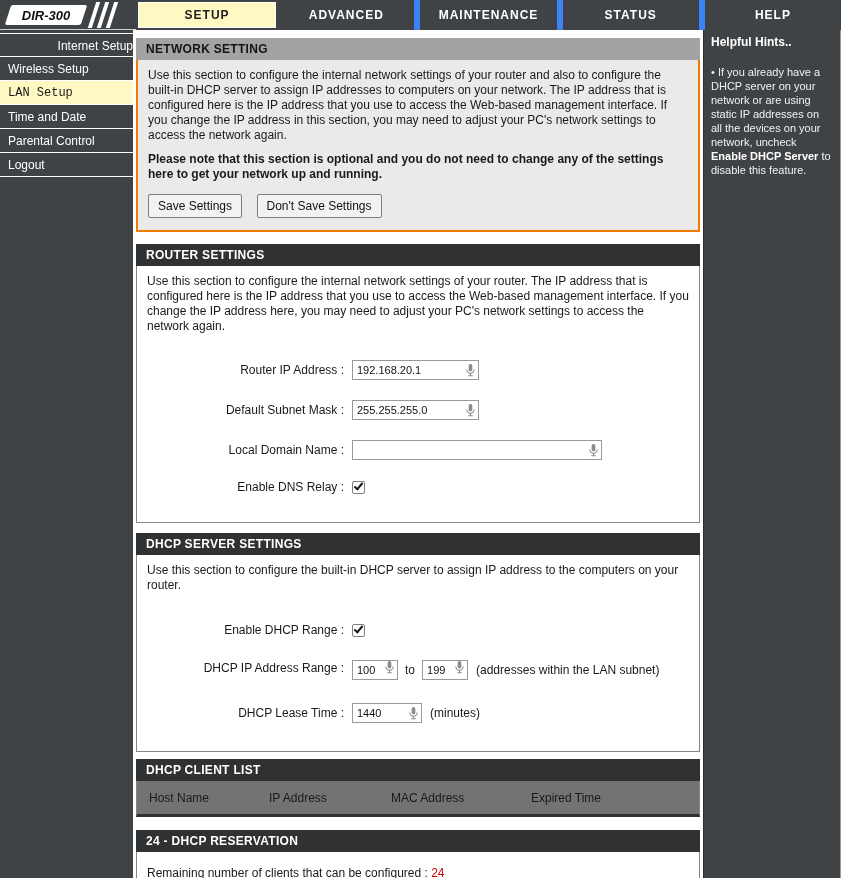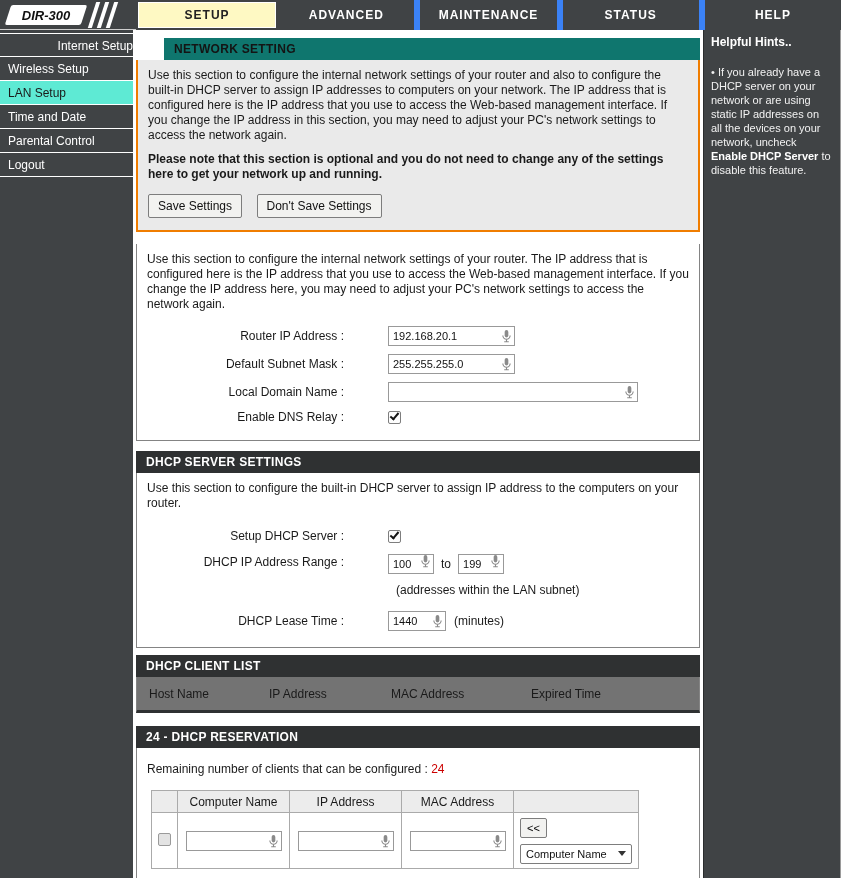--- a/index.html
+++ b/index.html
@@ -21,54 +21,54 @@
   .tab.active { background:#fef9c3; color:#222; border:1px solid #fff; margin:2px; }
 
   
   .layout { display:flex; height:848px; }
 
   
   .left-sidebar { width:133px; background:#404345; padding-top:3px; margin-right:3px; }
   .side-item { height:24px; line-height:24px; padding-left:8px; color:#fff; font-size:12px;
     border-bottom:1px solid #fff; cursor:pointer; }
   .side-item:first-child { border-top:1px solid #fff;text-align:right; }
-  .side-item.active { background:#5eead4; color:#1a1a1a; }
+  .side-item.active { background:#fef9c3; color:#1a1a1a;font-family:Liberation Mono, monospace; }
 
   
   .right-sidebar { width:138px; background:#404345; margin-left:3px;
     border-left:1px solid #2a2c2d; border-right:1px solid #9a9a9a; padding:5px 7px; }
   .hints-title { color:#fff; font-size:12px; font-weight:bold; margin-bottom:16px; }
   .hints-body { color:#f2f2f2; font-size:11px; line-height:14px; }
   .hints-body b { color:#fff; }
 
   
   .main { flex:1; padding-top:8px; }
   .bar { height:22px; line-height:22px; background:#2f3132; color:#fff; font-size:12px;
     font-weight:bold; padding-left:10px; letter-spacing:0.3px; }
-  .bar.orange { background:#0f766e; color:#141414;margin-left:28px; }
+  .bar.orange { background:#a3a3a3; color:#141414; }
   .box { border:1px solid #848484; border-top:none; background:#fff; padding:8px 10px; }
   .ns-box { border:2px solid #F07D00; border-top:none; background:#eaeaea; padding:8px 10px 12px; }
   .para { font-size:12px; line-height:15px; color:#1a1a1a; max-width:548px; }
   .para.bold { font-weight:bold; margin-top:9px; }
   .gap12 { height:12px; } .gap10 { height:10px; } .gap7 { height:7px; } .gap13 { height:13px; }
 
   .btn { display:inline-block; background:#f2f2f0; border:1px solid #7d7d7d; border-radius:2px;
     font-size:12px; color:#111; padding:4px 9px; margin-right:10px; margin-top:12px; cursor:pointer;
     font-family:"Liberation Sans", sans-serif; }
 
   
-  .form-row { display:flex; align-items:center; margin:8px 0;gap:36px; }
+  .form-row { display:flex; align-items:center; margin:20px 0; }
   .form-row.top { align-items:flex-start; }
   .frm-label { width:205px; text-align:right; padding-right:8px; font-size:12px; color:#1a1a1a; flex:none; }
   .frm-field { display:flex; align-items:center; flex-wrap:wrap; font-size:12px; color:#1a1a1a; max-width:340px; }
   .input-wrap { position:relative; display:inline-block; }
   .input-wrap input { border:1px solid #999; height:20px; font-size:11px; padding:2px 16px 2px 4px;
     font-family:"Liberation Sans", sans-serif; color:#111; background:#fff; width:100%; }
   .mic { position:absolute; right:3px; top:3px; }
-  .w130 { width:127px; } .w250 { width:250px; } .w46 { width:46px; } .w62 { width:58px; }
+  .w130 { width:127px; } .w250 { width:250px; } .w46 { width:46px; } .w62 { width:70px; }
   .range-word { margin:0 7px; } .range-hint { margin-left:8px; }
 
   
   .checkbox { position:relative; display:inline-block; width:13px; height:13px; background:#fdfdfd;
     border:1px solid #7e7e7e; border-radius:2px; cursor:pointer; }
   .checkbox.gray { background:#e3e3e3; border-color:#9a9a9a; }
   .check-glyph { position:absolute; left:3px; top:-1px; width:5px; height:9px;
     border-right:2px solid #151515; border-bottom:2px solid #151515; transform:rotate(40deg); }
 
   
@@ -146,20 +146,21 @@
       <div class="bar orange">NETWORK SETTING</div>
       <div class="ns-box">
         <div class="para">Use this section to configure the internal network settings of your router and also to configure the built-in DHCP server to assign IP addresses to computers on your network. The IP address that is configured here is the IP address that you use to access the Web-based management interface. If you change the IP address in this section, you may need to adjust your PC's network settings to access the network again.</div>
         <div class="para bold">Please note that this section is optional and you do not need to change any of the settings here to get your network up and running.</div>
         <button class="btn">Save Settings</button>
         <button class="btn">Don't Save Settings</button>
       </div>
 
       <div class="gap12"></div>
 
+      <div class="bar">ROUTER SETTINGS</div>
       <div class="box">
         <div class="para">Use this section to configure the internal network settings of your router. The IP address that is configured here is the IP address that you use to access the Web-based management interface. If you change the IP address here, you may need to adjust your PC's network settings to access the network again.</div>
         <div style="height:6px"></div>
         <div class="form-row">
           <label class="frm-label">Router IP Address :</label>
           <div class="frm-field">
             <span class="input-wrap w130">
               <input value="192.168.20.1" style="">
               <svg class="mic" width="11" height="15" viewBox="0 0 12 16">
                   <rect x="4" y="1" width="4" height="8" rx="2" fill="#8a8a8a"></rect>
@@ -205,21 +206,21 @@
         </div>
       </div>
 
       <div class="gap10"></div>
 
       <div class="bar">DHCP SERVER SETTINGS</div>
       <div class="box">
         <div class="para">Use this section to configure the built-in DHCP server to assign IP address to the computers on your router.</div>
         <div style="height:10px"></div>
         <div class="form-row">
-          <label class="frm-label">Setup DHCP Server :</label>
+          <label class="frm-label">Enable DHCP Range :</label>
           <div class="frm-field">
             <span class="checkbox">
                 <span class="check-glyph"></span>
               </span>
           </div>
         </div>
         <div class="form-row top">
           <label class="frm-label" style="padding-top:4px">DHCP IP Address Range :</label>
           <div class="frm-field" style="line-height:26px">
             <span class="input-wrap w46">

